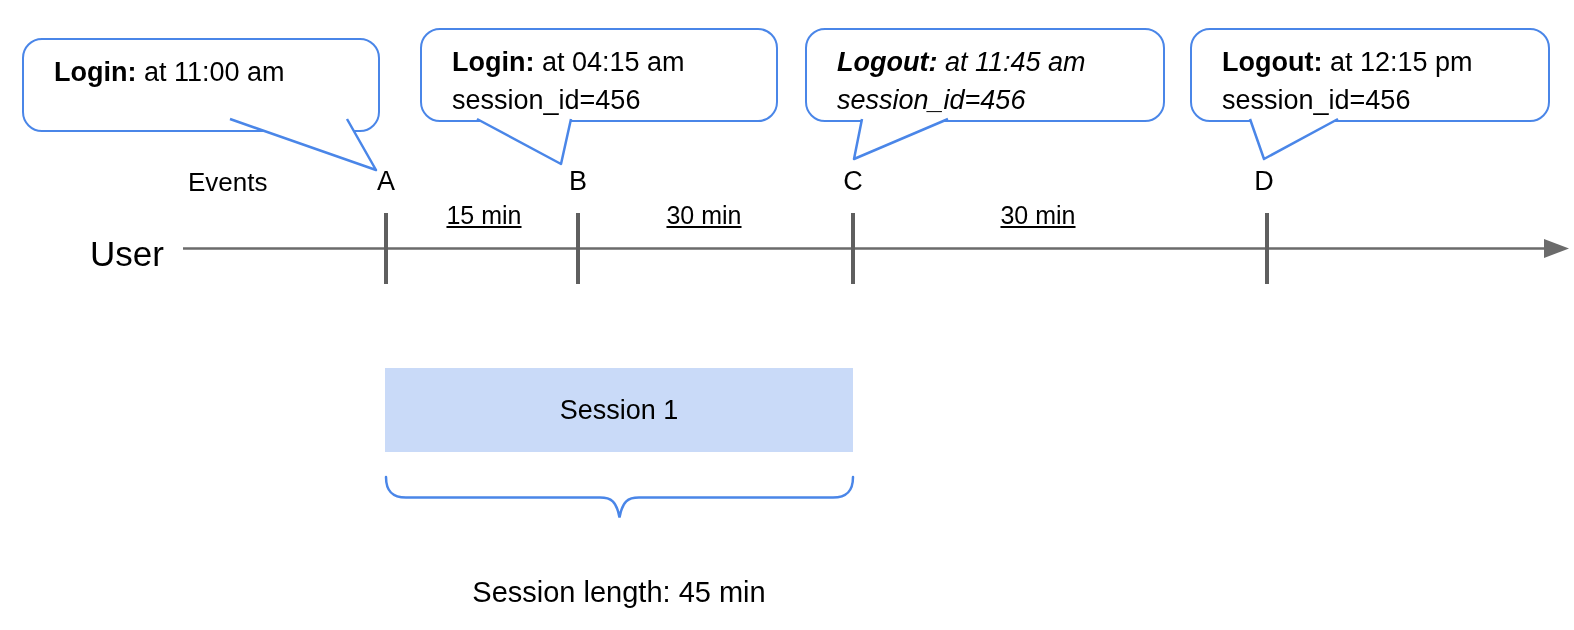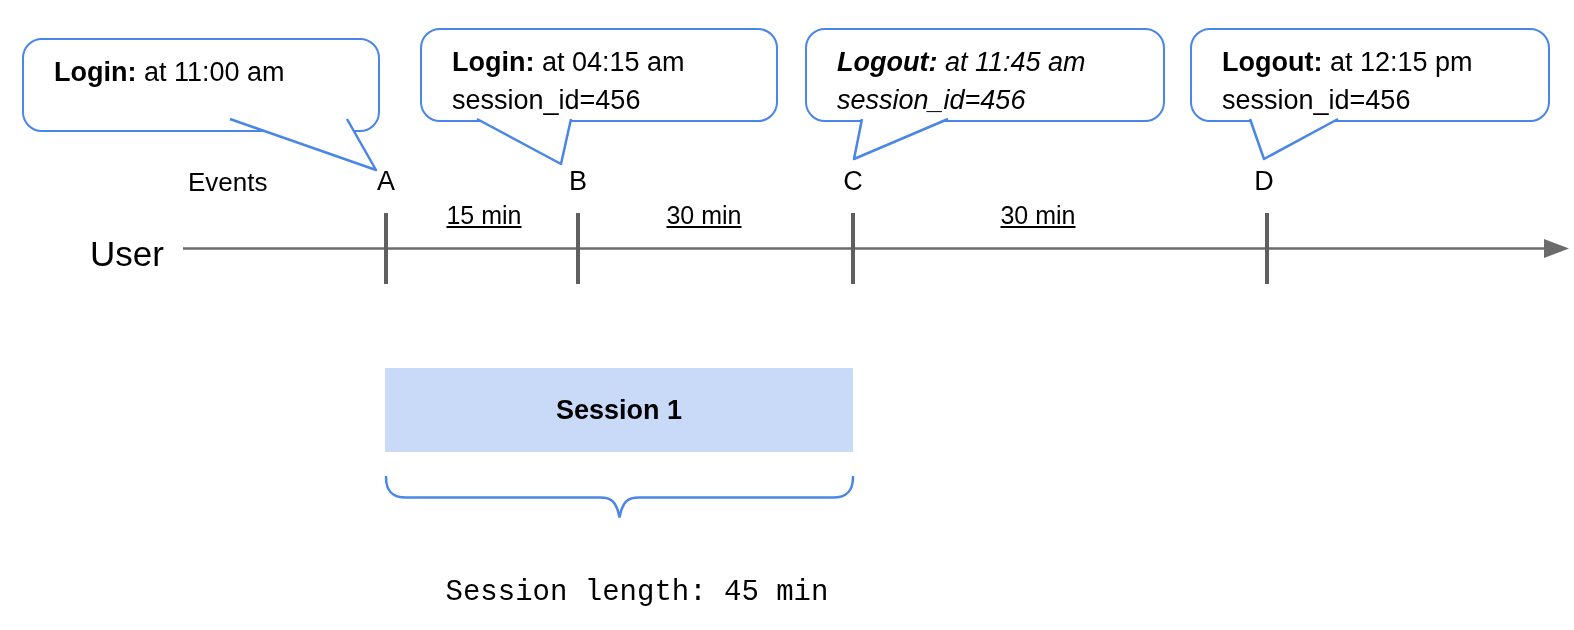--- a/index.html
+++ b/index.html
@@ -25,23 +25,23 @@
   .tick{stroke:var(--tick);stroke-width:4;}
   .brace{fill:none;stroke:var(--blue);stroke-width:2.5;stroke-linecap:round;}
   .label{position:absolute;white-space:nowrap;}
   .marker-letter{position:absolute;top:166px;width:40px;text-align:center;font-size:27px;}
   .interval{position:absolute;top:201px;width:120px;text-align:center;font-size:25px;text-decoration:underline;}
   .events-label{left:160px;top:167px;font-size:26px;margin-left:28px;}
   .user-label{left:90px;top:234px;font-size:35px;}
   .session-box{
     position:absolute;left:385px;top:368px;width:468px;height:84px;
     background:var(--fill);display:flex;align-items:center;justify-content:center;
-    font-size:27px;z-index:2;font-weight:bold;
+    font-size:27px;z-index:2;
   }
-  .session-length{left:403px;top:576px;width:468px;text-align:center;font-size:29px;font-family:Liberation Mono, monospace;}
+  .session-length{left:385px;top:576px;width:468px;text-align:center;font-size:29px;}
 </style>
 </head>
 <body>
 
 <div class="canvas">
 
   <div class="callout" style="left:22px;width:358px;margin-top:10px;">
     <div><b>Login:</b><span> at 11:00 am</span></div>
   </div>
 

